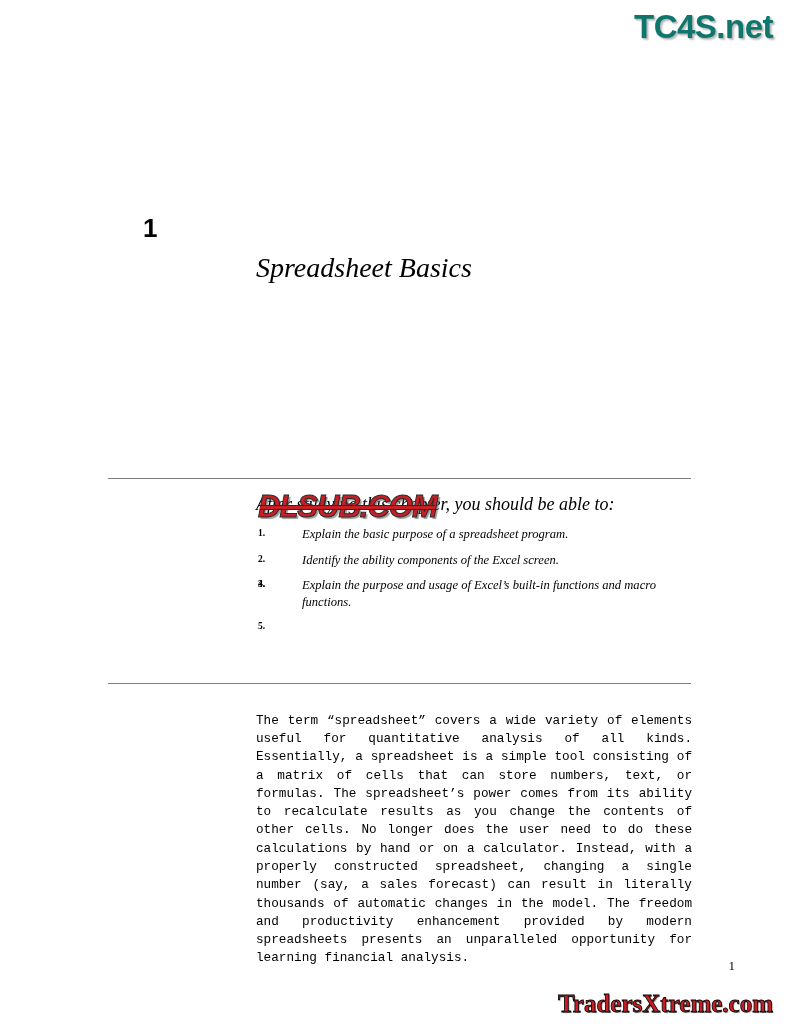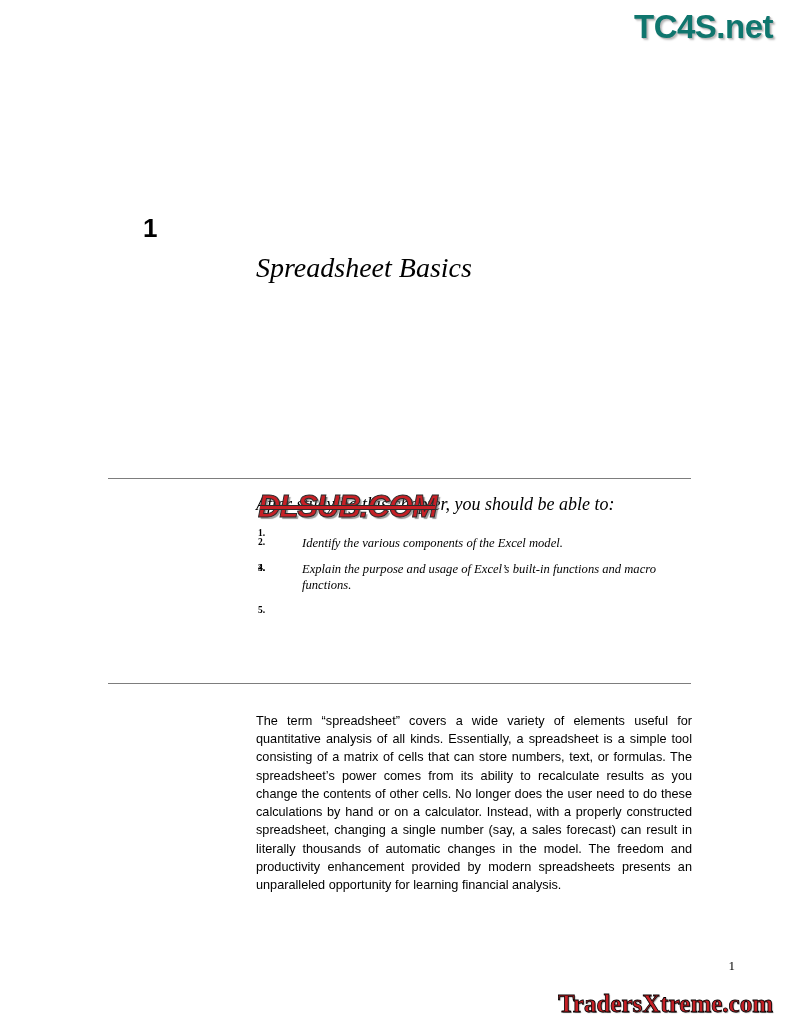--- a/index.html
+++ b/index.html
@@ -97,21 +97,21 @@
     font-weight: bold;
     font-size: 9.5px;
   }
 
   
   .body-text {
     position: absolute;
     left: 256px;
     top: 699px;
     width: 436px;
-    font-family: Liberation Sans, sans-serif;
+    font-family: Liberation Mono, monospace;
     font-size: 12.7px;
     line-height: 1.44;
     text-align: justify;
   }
 
   
   .page-number {
     position: absolute;
     right: 56px;
     top: 958px;
@@ -168,24 +168,25 @@
 <div class="chapter-number">1</div>
 <div class="chapter-title">Spreadsheet Basics</div>
 
 <div class="rule top-rule"></div>
 
 <div class="objectives-intro">After studying this chapter, you should be able to:</div>
 
 <ol class="objectives-list">
   <li>
     <span class="num">1.</span>
+    <span>Explain the basic purpose of a spreadsheet program.</span>
   </li>
   <li>
     <span class="num">2.</span>
-    <span>Identify the various components of the Excel model.</span>
+    <span>Identify the ability components of the Excel screen.</span>
   </li>
   <li>
     <span class="num">3.</span>
   </li>
   <li>
     <span class="num">4.</span>
     <span>Explain the purpose and usage of Excel’s built-in functions and macro functions.</span>
   </li>
   <li>
     <span class="num">5.</span>

